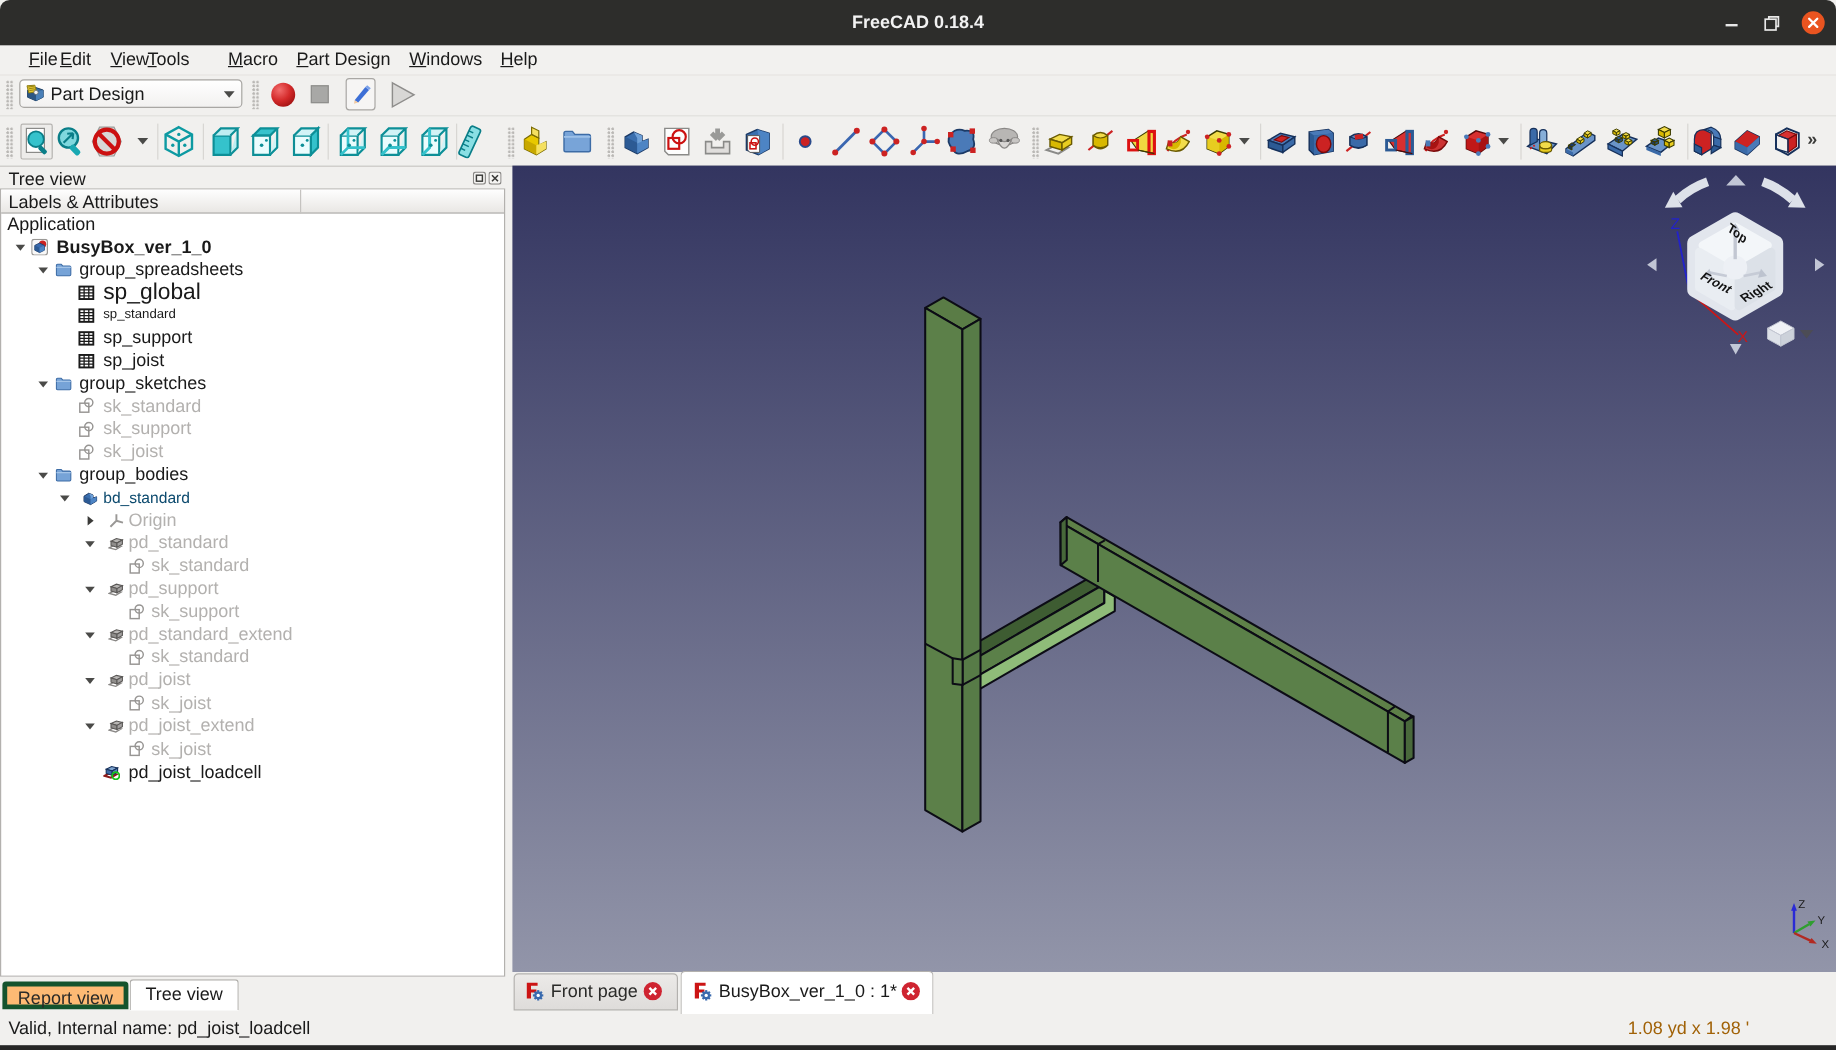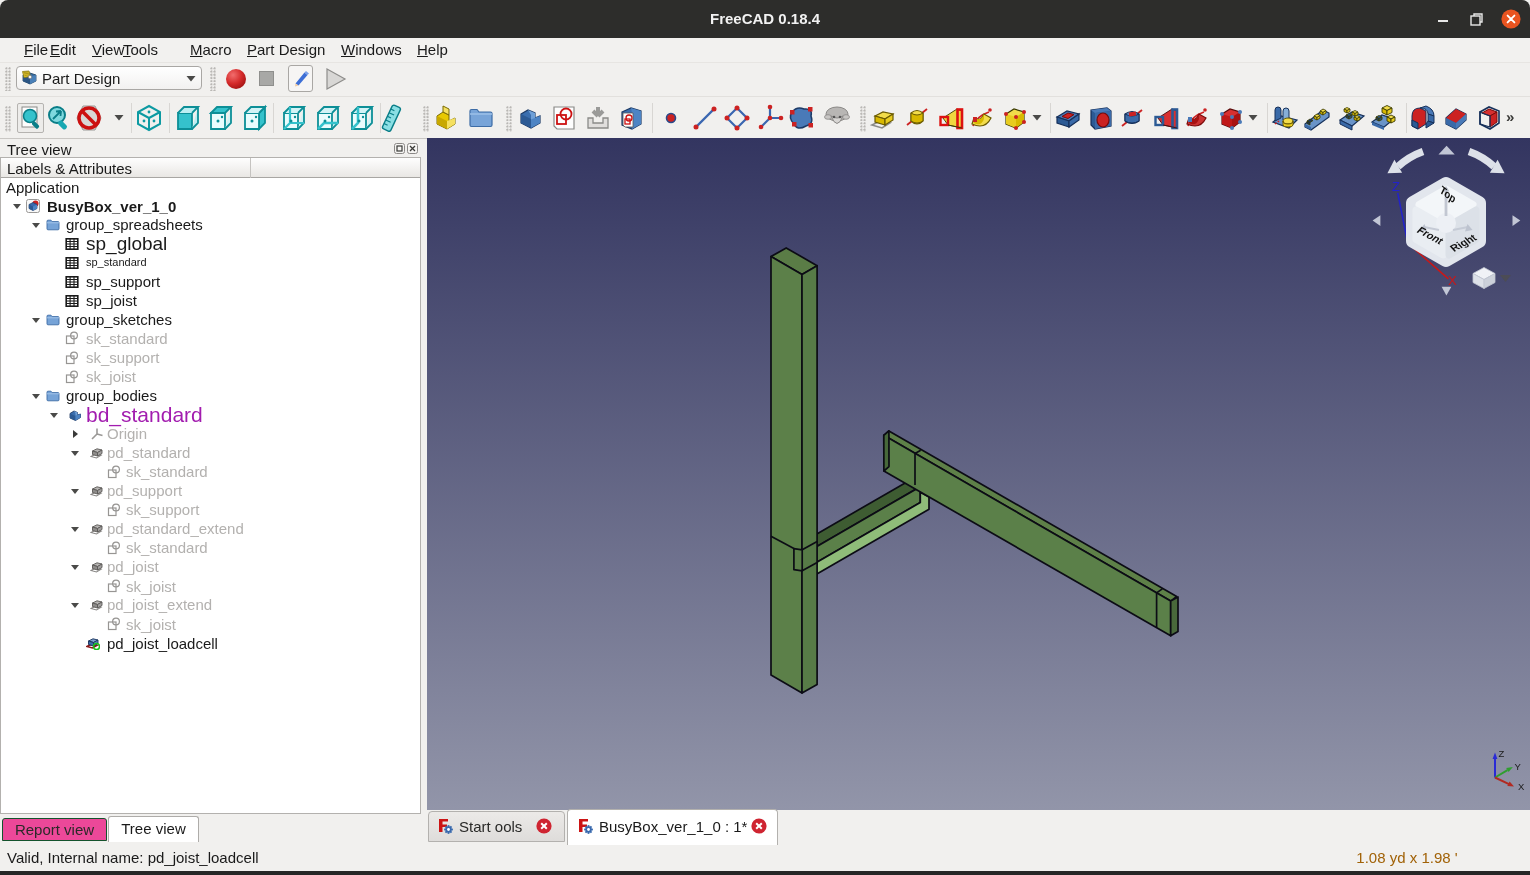--- a/index.html
+++ b/index.html
@@ -601,21 +601,21 @@
 <svg class="abs" style="left:45px;top:210px" width="14" height="14">
       <use href="#i-fold"></use>
     </svg>
 <div class="abs" style="left:65px;top:207px;height:19px;line-height:19px;font-size:15px;color:#1a1a1a;white-space:nowrap">group_bodies</div>
 <svg class="abs" style="left:48px;top:231px" width="10" height="10">
       <use href="#i-exp"></use>
     </svg>
 <svg class="abs" style="left:67px;top:229px" width="14" height="14">
       <use href="#i-body"></use>
     </svg>
-<div class="abs" style="left:85px;top:226px;height:19px;line-height:19px;font-size:21px;color:#a21caf;white-space:nowrap">bd_standard</div>
+<div class="abs" style="left:85px;top:226px;height:19px;line-height:19px;font-size:13px;color:#0c4a6e;white-space:nowrap">bd_standard</div>
 <svg class="abs" style="left:69px;top:250px" width="10" height="10">
       <use href="#i-col"></use>
     </svg>
 <svg class="abs" style="left:89px;top:248px" width="14" height="14">
       <use href="#i-orig"></use>
     </svg>
 <div class="abs" style="left:106px;top:245px;height:19px;line-height:19px;font-size:15px;color:#b3b1af;white-space:nowrap">Origin</div>
 <svg class="abs" style="left:69px;top:269px" width="10" height="10">
       <use href="#i-exp"></use>
     </svg>
@@ -754,28 +754,28 @@
 <path d="M28.2 23.9 L30.6 28.1 L34.9 23.1 Z" fill="#2f9e2f"></path>
 <line x1="17" y1="33.5" x2="31.5" y2="40.3" stroke="#b22a22" stroke-width="2"></line>
 <path d="M31.6 37.6 L29.3 41.9 L36 42.4 Z" fill="#b22a22"></path>
 <text x="20.5" y="13" font-size="9.5" fill="#1a1a1a" font-family="Liberation Sans">Z</text>
 <text x="36.5" y="26" font-size="9.5" fill="#1a1a1a" font-family="Liberation Sans">Y</text>
 <text x="40" y="46" font-size="9.5" fill="#1a1a1a" font-family="Liberation Sans">X</text>
 </svg>
 
 <div class="abs" style="left:427px;top:810px;width:1103px;height:35px;background:#f1f0ee"></div>
 <div class="abs" style="left:0px;top:814px;width:427px;height:31px;background:#f1f0ee"></div>
-<div class="abs" style="left:2px;top:818px;width:105px;height:23px;background:#ec4899;border:1px solid #14532d;border-radius:3px 3px 0 0;line-height:22px;text-align:center;font-size:15px;color:#2a2a28">Report view</div>
+<div class="abs" style="left:2px;top:818px;width:105px;height:23px;background:#fdba74;border:4px solid #14532d;border-radius:3px 3px 0 0;line-height:22px;text-align:center;font-size:15px;color:#2a2a28">Report view</div>
 <div class="abs" style="left:108px;top:816px;width:91px;height:26px;background:#ffffff;border:1px solid #aeaca9;border-bottom:none;border-radius:3px 3px 0 0;line-height:24px;text-align:center;font-size:15px">Tree view</div>
 
 <div class="abs" style="left:428px;top:811px;width:137px;height:31px;background:linear-gradient(#eceae8,#dedcda);border:1px solid #b3b1ae;border-radius:4px 4px 0 0"></div>
 <svg class="abs" style="left:437px;top:818px" width="16" height="16">
     <use href="#i-fclogo"></use>
   </svg>
-<div class="abs" style="left:459px;top:818px;font-size:15px;color:#2a2a28">Start ools</div>
+<div class="abs" style="left:459px;top:818px;font-size:15px;color:#2a2a28">Front page</div>
 <svg class="abs" style="left:536px;top:818px" width="16" height="16">
     <use href="#i-close"></use>
   </svg>
 <div class="abs" style="left:567px;top:809px;width:211px;height:36px;background:#fff;border:1px solid #b3b1ae;border-bottom:none;border-radius:4px 4px 0 0"></div>
 <svg class="abs" style="left:577px;top:818px" width="16" height="16">
     <use href="#i-fclogo"></use>
   </svg>
 <div class="abs" style="left:599px;top:818px;font-size:15px;color:#1a1a1a">BusyBox_ver_1_0 : 1*</div>
 <svg class="abs" style="left:751px;top:818px" width="16" height="16">
     <use href="#i-close"></use>

